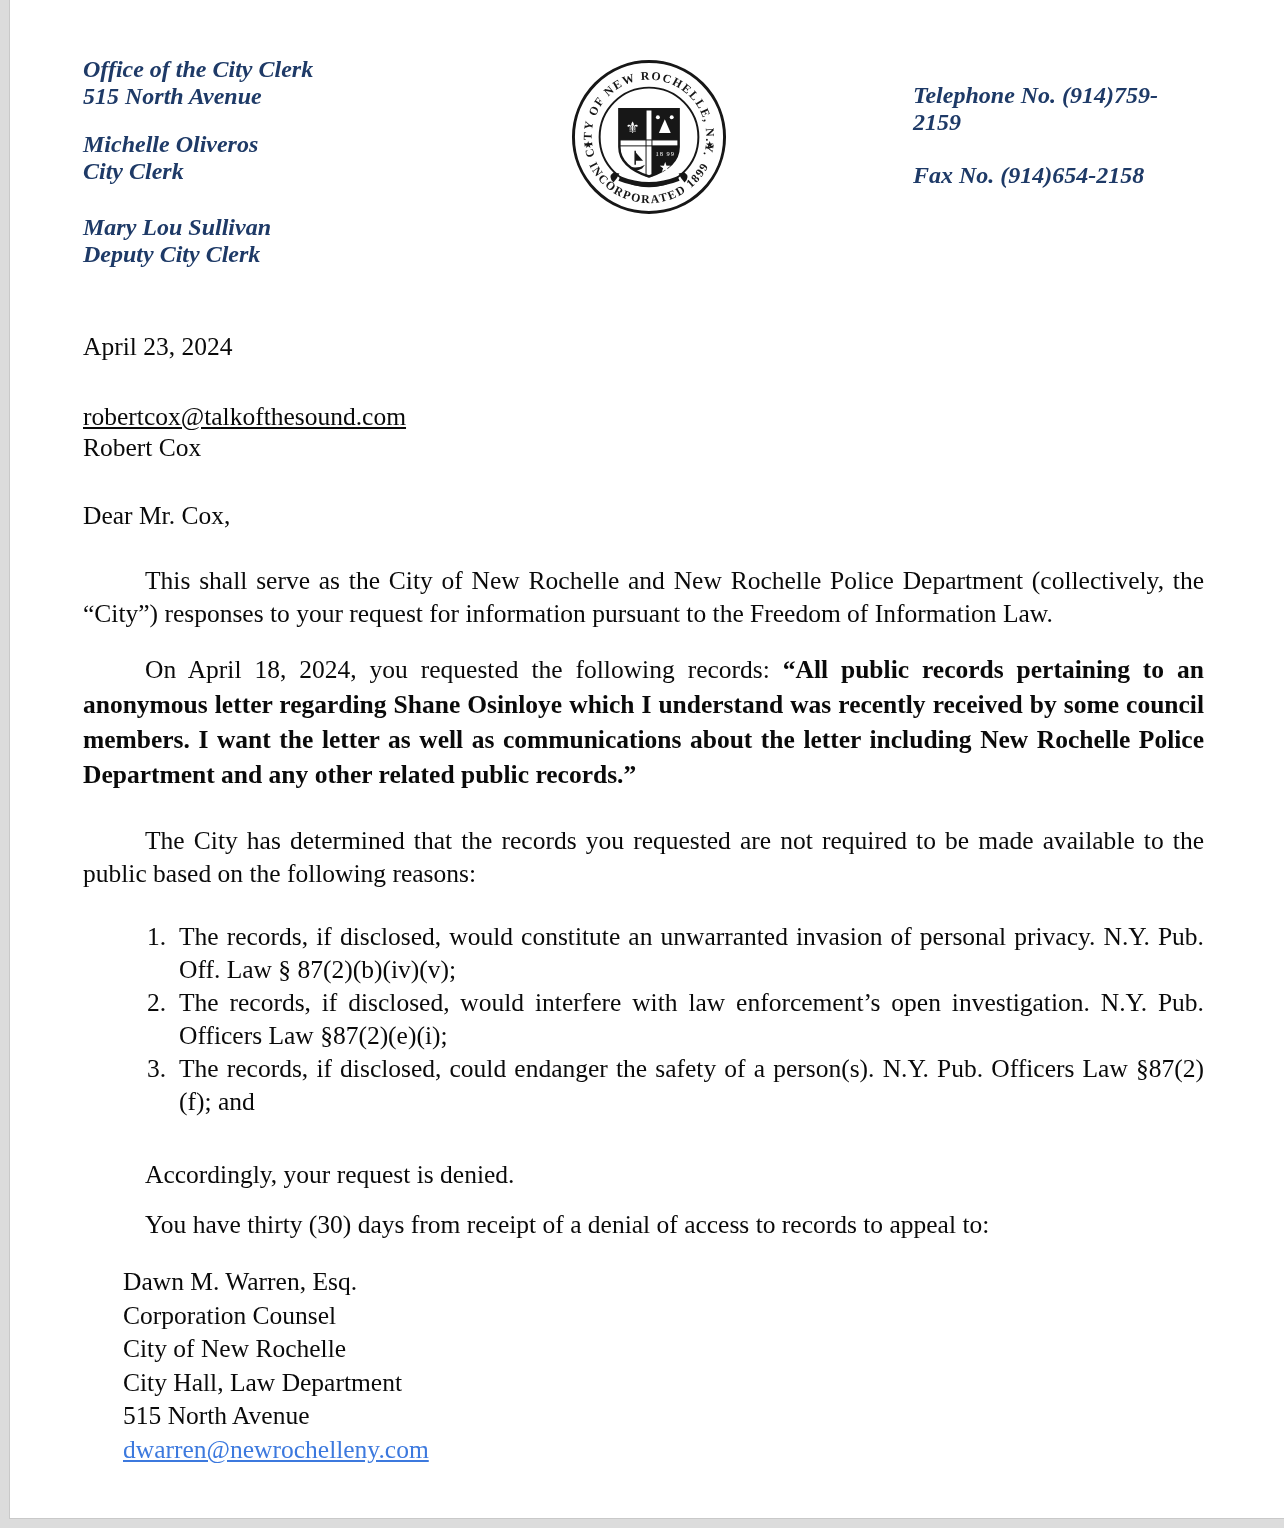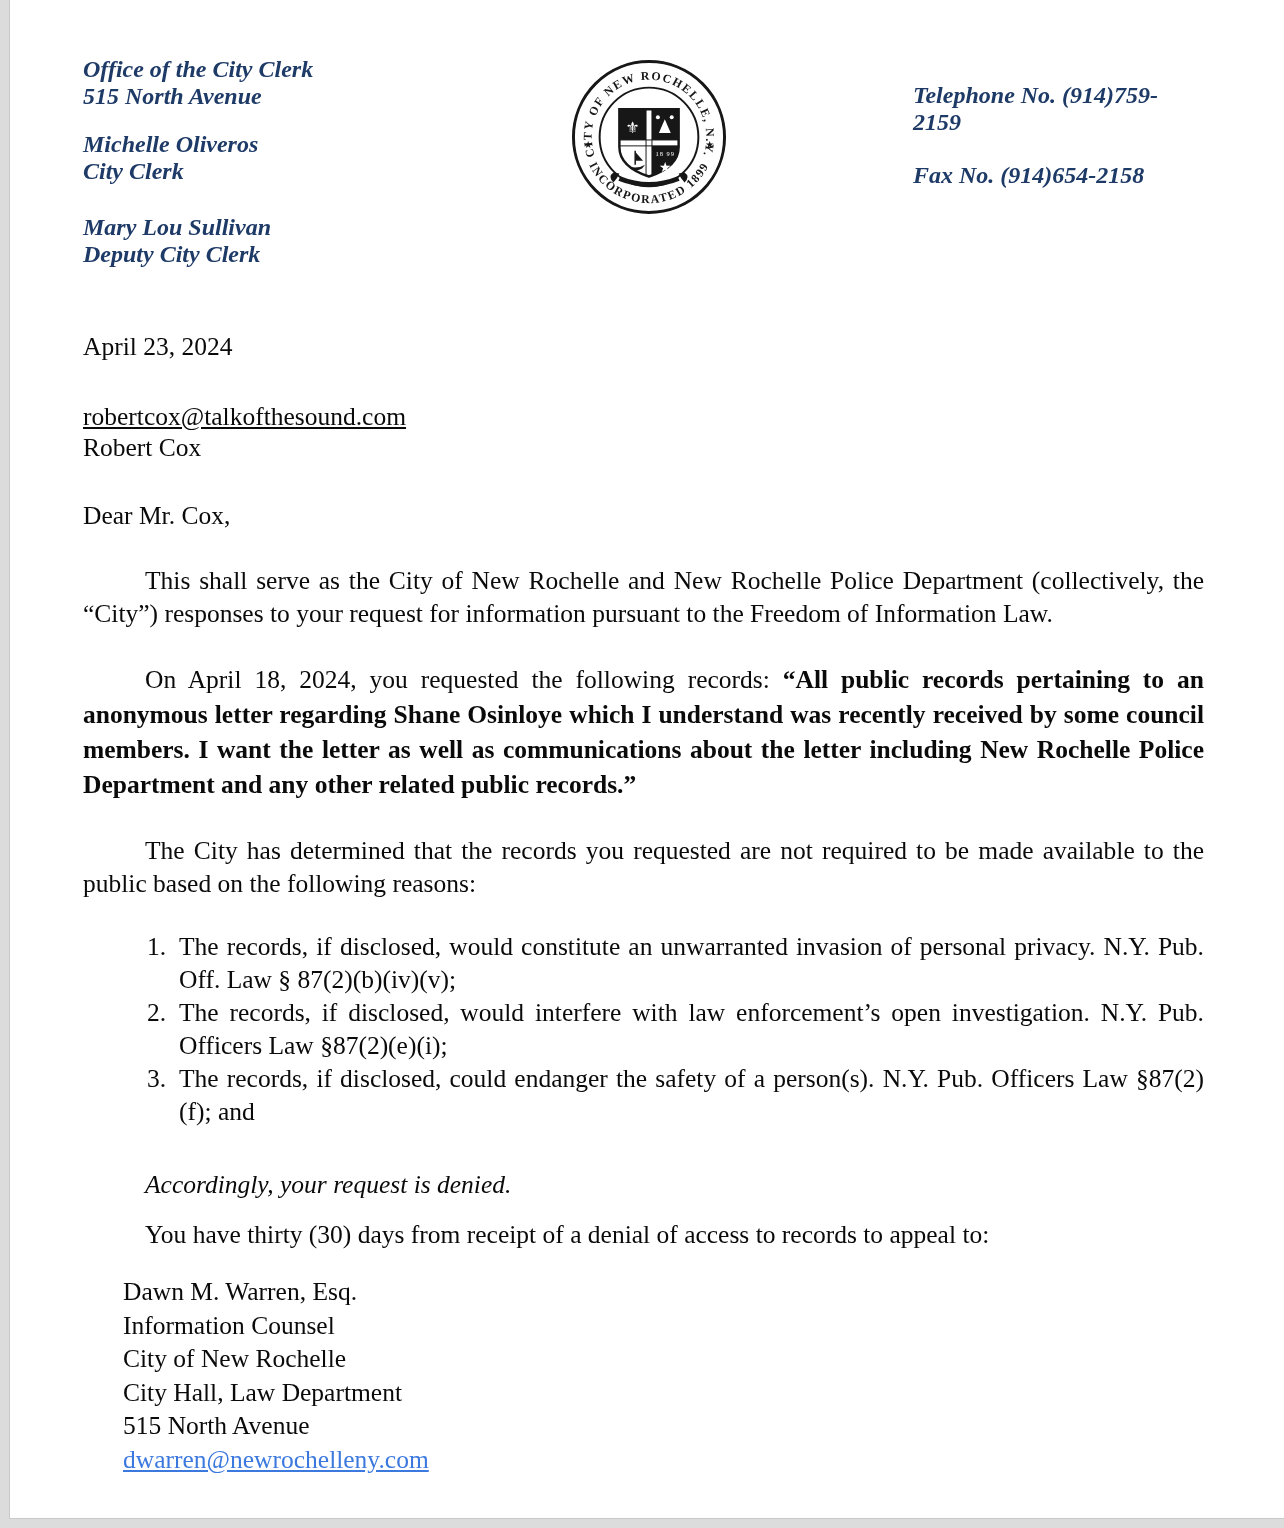--- a/index.html
+++ b/index.html
@@ -35,27 +35,27 @@
   .deputy-block{margin-top:29px;}
   .seal-wrap{position:absolute;left:487px;top:2px;width:158px;height:158px;}
   .contact-block{position:absolute;left:830px;top:26px;}
   .contact-block .line2{margin-top:26px;}
   
   .date-line{margin-top:40px;}
   .recipient{margin-top:38px;line-height:31px;}
   .recipient-email{color:#0a0a0a;text-decoration:underline;}
   .salutation{margin-top:36px;font-family:Liberation Serif, serif;}
   .para{margin-top:32px;text-indent:62px;text-align:justify;}
-  .para.quote{line-height:35px;margin-top:32px;}
+  .para.quote{line-height:35px;margin-top:22px;}
   .para.quote b{font-weight:bold;}
   .reasons{margin-top:30px;}
   .reason{display:flex;}
   .reason .num{width:96px;padding-left:64px;box-sizing:border-box;flex:0 0 auto;}
   .reason .txt{flex:1 1 auto;text-align:justify;}
-  .closing{margin-top:40px;padding-left:62px;font-style:italic;}
+  .closing{margin-top:40px;padding-left:62px;}
   .appeal-intro{margin-top:17px;padding-left:62px;}
   .appeal-block{
     margin-top:24px;
     line-height:33.5px;
     position:relative;
     left:40px;
   }
   .appeal-email{color:#3c79de;text-decoration:underline;}
   
   .seal-ring-text{font-family:"Liberation Serif",serif;font-weight:bold;fill:#171717;}
@@ -165,21 +165,21 @@
         <span class="num">3.</span>
         <span class="txt">The records, if disclosed, could endanger the safety of a person(s). N.Y. Pub. Officers Law §87(2)(f); and</span>
       </div>
     </div>
 
     <div class="closing">Accordingly, your request is denied.</div>
     <div class="appeal-intro">You have thirty (30) days from receipt of a denial of access to records to appeal to:</div>
 
     <div class="appeal-block">
       <div>Dawn M. Warren, Esq.</div>
-      <div>Information Counsel</div>
+      <div>Corporation Counsel</div>
       <div>City of New Rochelle</div>
       <div>City Hall, Law Department</div>
       <div>515 North Avenue</div>
       <div><a class="appeal-email" href="#">dwarren@newrochelleny.com</a></div>
     </div>
 
   </div>
 </div>
 
 </body></html>

